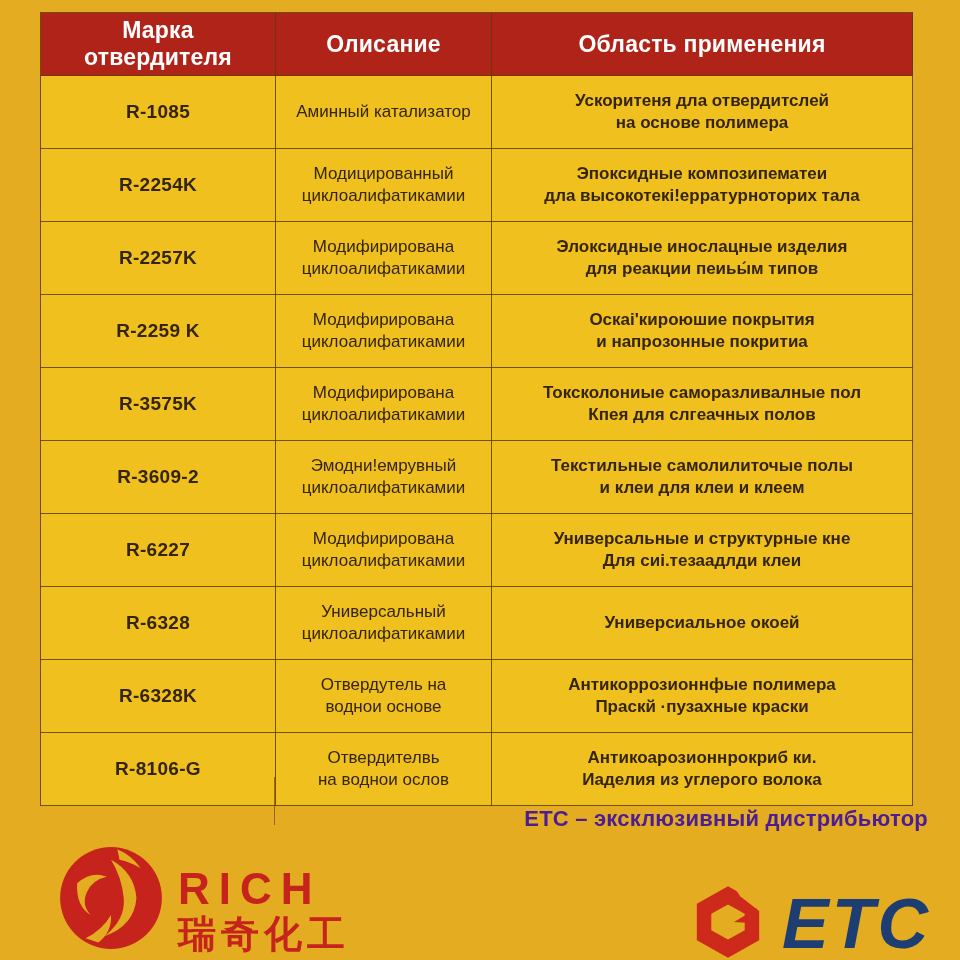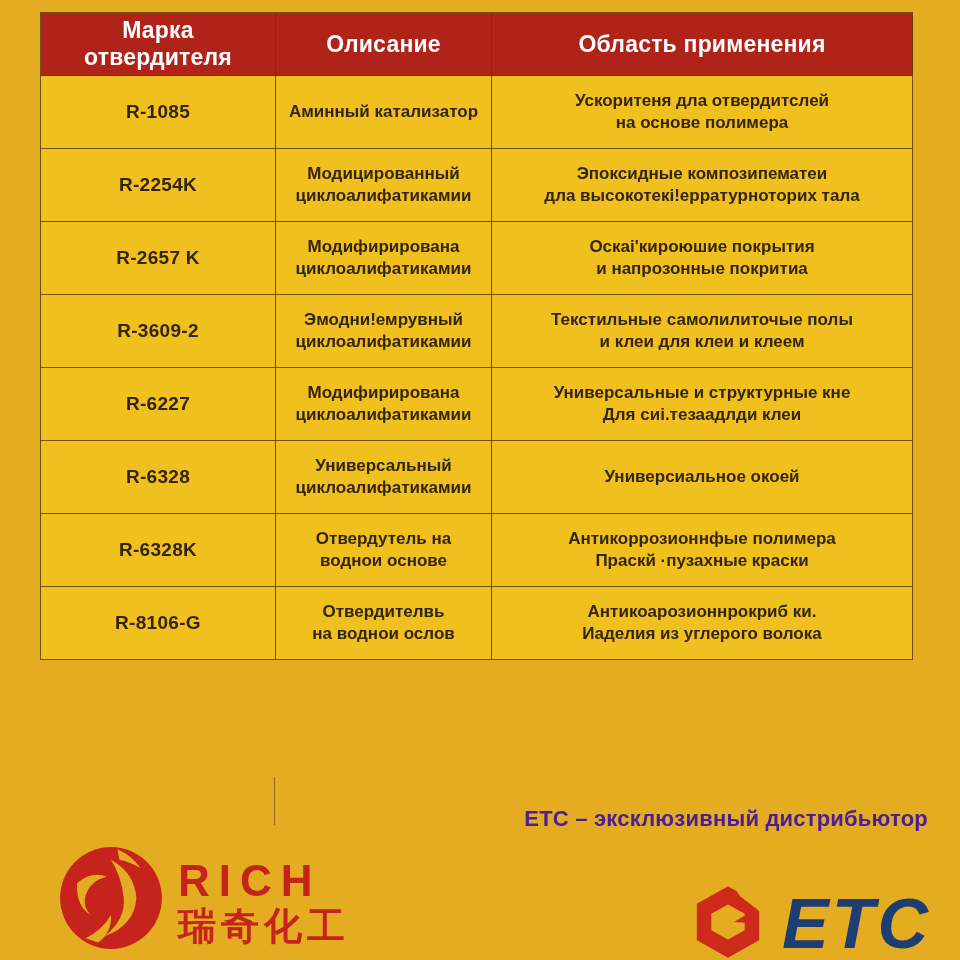--- a/index.html
+++ b/index.html
@@ -54,21 +54,21 @@
     color: #342408;
     white-space: pre-line;
     line-height: 1.32;
   }
   td.mark {
     font-size: 19px;
     font-weight: 800;
     color: #2a1c05;
     letter-spacing: 0.3px;
   }
-  td.desc { font-size: 17px; font-weight: 700; }
+  td.desc { font-size: 17px; font-weight: 400; }
   td.app  { font-size: 17px; font-weight: 700; }
 
   
   .artifact-line {
     position: absolute;
     left: 274px;
     top: 777px;
     width: 1px;
     height: 48px;
     background: rgba(128, 82, 8, 0.75);
@@ -101,21 +101,21 @@
   }
   .rich-words {
     margin-left: 14px;
     color: #c5231b;
   }
   .rich-name {
     font-size: 44px;
     font-weight: 800;
     letter-spacing: 9px;
     line-height: 1.0;
-    margin-top: 14px;
+    margin-top: 22px;
   }
   .rich-chinese {
     font-size: 38px;
     font-weight: 700;
     letter-spacing: 5px;
     line-height: 1.05;
     margin-top: 4px;
   }
 
   .etc-logo {
@@ -166,25 +166,39 @@
 на основе полимера</td>
       </tr>
       <tr>
         <td class="mark">R-2254K</td>
         <td class="desc">Модицированный
 циклоалифатикамии</td>
         <td class="app">Эпоксидные композипематеи
 дла высокотекі!ерратурноторих тала</td>
       </tr>
       <tr>
-        <td class="mark">R-2657 K</td>
+        <td class="mark">R-2257K</td>
+        <td class="desc">Модифирирована
+циклоалифатикамии</td>
+        <td class="app">Элоксидные инослацные изделия
+для реакции пеиьы́м типов</td>
+      </tr>
+      <tr>
+        <td class="mark">R-2259 K</td>
         <td class="desc">Модифирирована
 циклоалифатикамии</td>
         <td class="app">Оскаі'кироюшие покрытия
 и напрозонные покритиа</td>
+      </tr>
+      <tr>
+        <td class="mark">R-3575K</td>
+        <td class="desc">Модифирирована
+циклоалифатикамии</td>
+        <td class="app">Токсколониые саморазливалные пол
+Кпея для слгеачных полов</td>
       </tr>
       <tr>
         <td class="mark">R-3609-2</td>
         <td class="desc">Эмодни!емрувный
 циклоалифатикамии</td>
         <td class="app">Текстильные самолилиточые полы
 и клеи для клеи и клеем</td>
       </tr>
       <tr>
         <td class="mark">R-6227</td>

